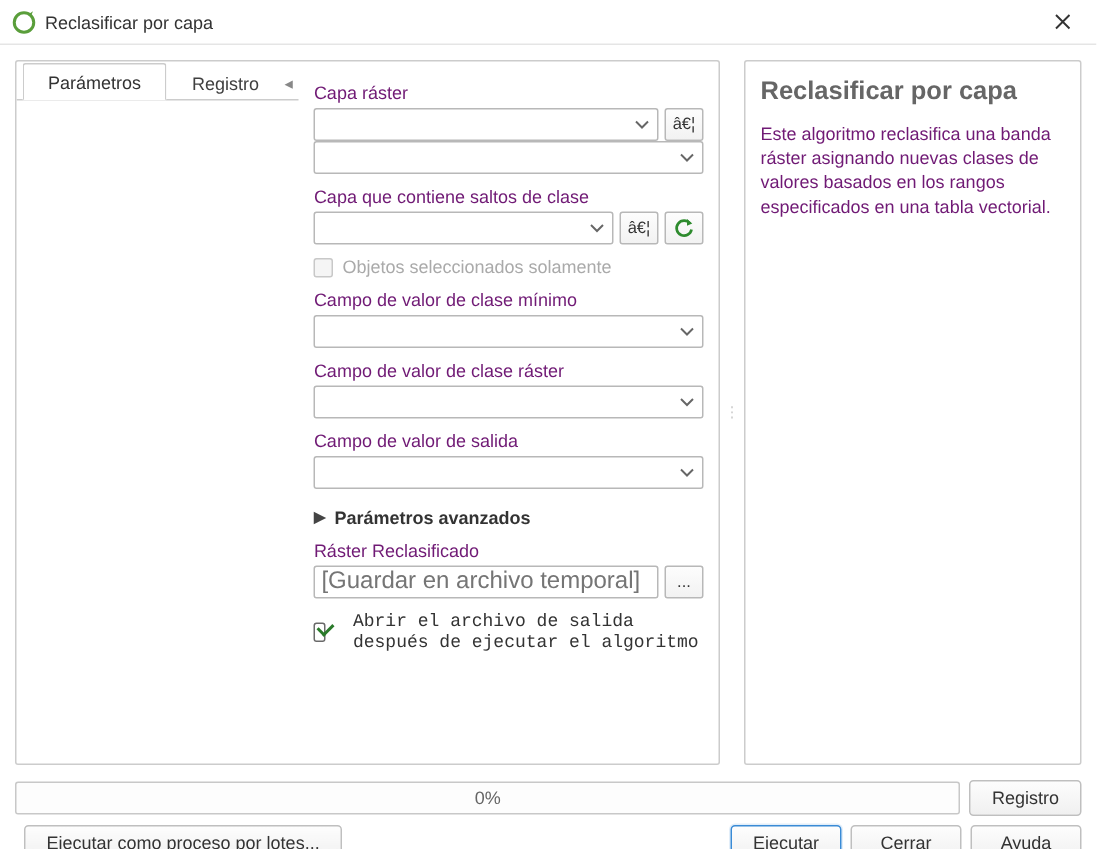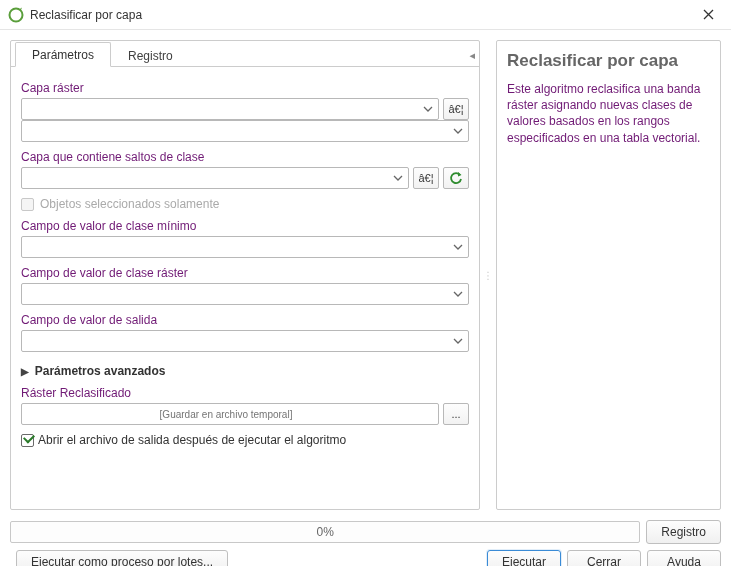--- a/index.html
+++ b/index.html
@@ -36,21 +36,21 @@
   }
   .main-row {
     display: flex;
     gap: 6px;
     height: 470px;
   }
   .left-pane {
     flex: 0 0 470px;
     border: 1px solid #ccc;
     border-radius: 2px;
-    display: flex; flex-direction: column;
+    display: flex; 
     position: relative;
     overflow: hidden;
   }
   .tabs {
     display: flex;
     border-bottom: 1px solid #ccc;
     margin: 0;
     position: relative;
     height: 26px;
     align-items: flex-end;
@@ -109,24 +109,23 @@
     position: absolute;
     right: 2px; top: 2px;
     width: 16px; height: 16px;
     display: flex; align-items: center; justify-content: center;
     color: #555;
   }
   .combo input, .textin input {
     border: none; outline: none;
     width: calc(100% - 20px);
     padding: 0 4px;
-    font-size: 10px;
+    font-size: 16px;
     color: #888;
     background: transparent;
-    text-align: center;
   }
   .textin input { width: calc(100% - 8px); }
   .sqbtn {
     width: 26px; height: 22px;
     border: 1px solid #b8b8b8;
     border-radius: 2px;
     background: linear-gradient(#fdfdfd,#f2f2f2);
     display: flex; align-items: center; justify-content: center;
     font-size: 11px; color: #333;
     cursor: pointer;
@@ -147,22 +146,23 @@
   .adv-row {
     display: flex; align-items: center; gap: 6px;
     margin: 12px 0 4px 0;
     font-weight: 600;
     color: #333;
   }
   .adv-row .tri {
     font-size: 10px; color: #444;
   }
   .checked-row {
-    display: flex; align-items: center; gap: 4px;
+    display: flex; align-items: center; gap: 18px;
     margin: 8px 0 2px 0;
+    font-family: Liberation Mono, monospace;
   }
   .checked-row .chkbox.checked {
     border-color: #6a6a6a;
     background: #fff;
     position: relative;
   }
   .checked-row .chkbox.checked::after {
     content: "";
     position: absolute;
     left: 2px; top: -1px;

